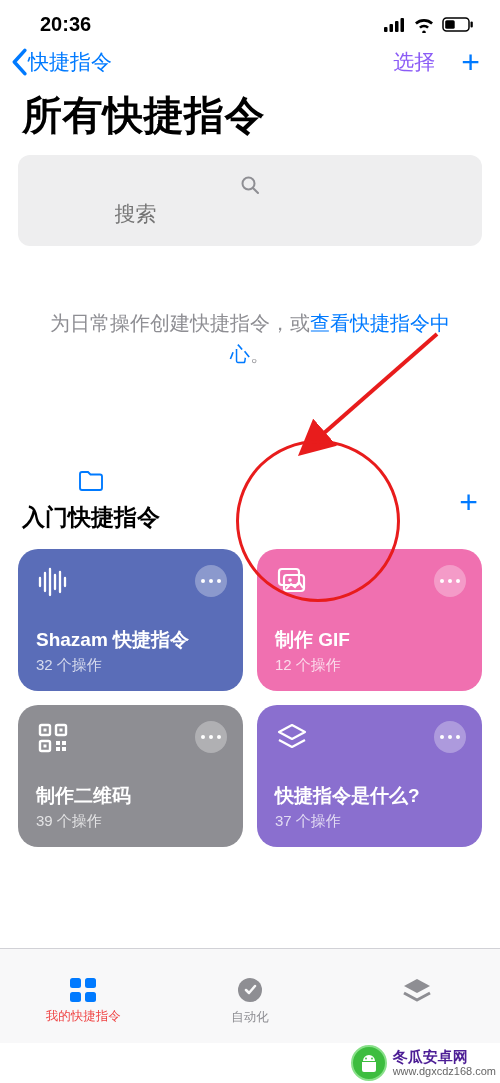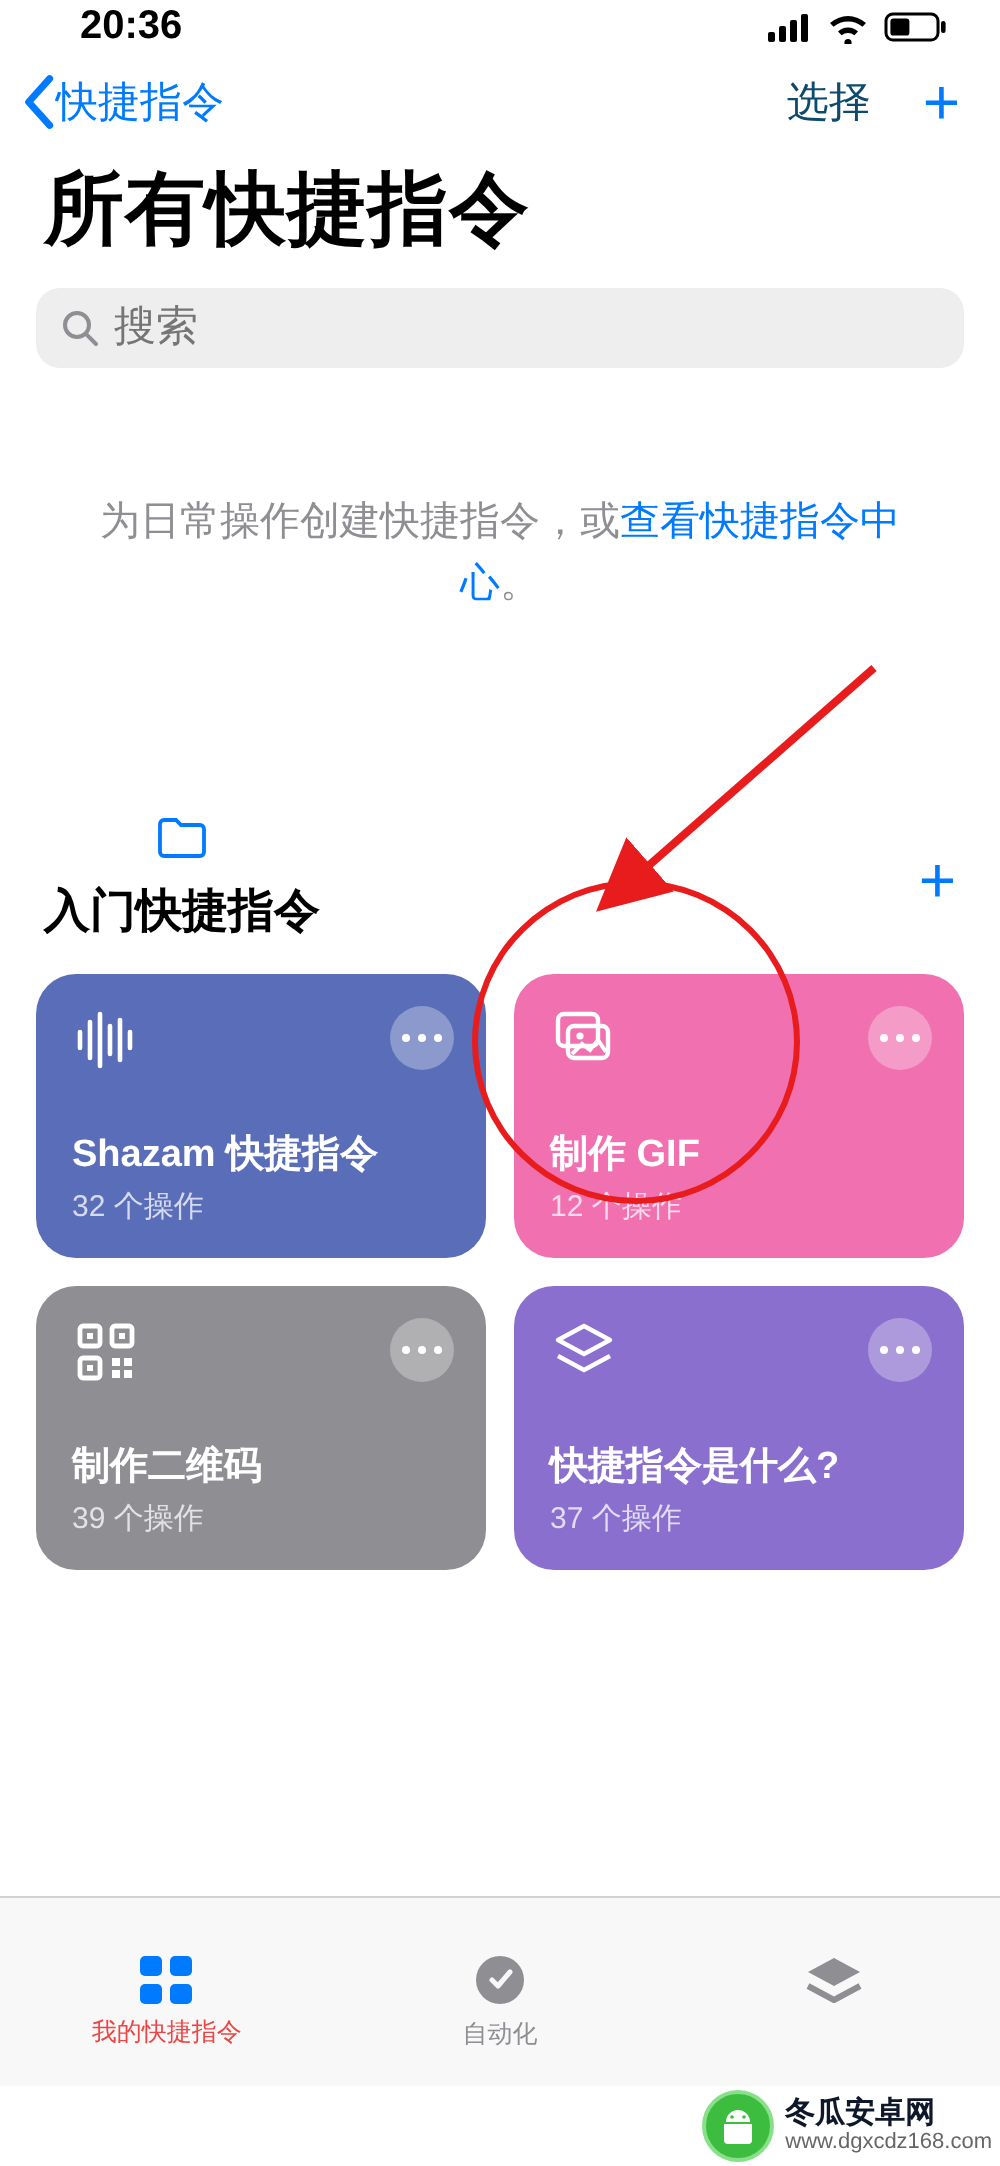--- a/index.html
+++ b/index.html
@@ -1,30 +1,30 @@
 <!DOCTYPE html>
 <html><head>
   <meta charset="utf-8">
   <style>
     * { margin: 0; padding: 0; box-sizing: border-box; font-family: -apple-system, "Helvetica Neue", Arial, sans-serif; }
     body { width: 500px; height: 1083px; background: #fff; position: relative; overflow: hidden; }
 
-    .status-bar { display: flex; justify-content: space-between; align-items: center; padding: 2px 26px 6px 40px; font-size: 20px; font-weight: 600; }
+    .status-bar { display: flex; justify-content: space-between; align-items: center; padding: 13px 26px 6px 40px; font-size: 20px; font-weight: 600; }
     .status-right { display: flex; align-items: center; gap: 7px; }
 
     .nav-bar { display: flex; justify-content: space-between; align-items: center; padding: 6px 20px 6px 10px; gap: 24px; }
     .nav-back { display: flex; align-items: center; color: #007aff; font-size: 21px; }
     .nav-back svg { width: 18px; height: 28px; }
     .nav-actions { display: flex; align-items: center; gap: 26px; }
-    .nav-select { color: #0c4a6e; font-size: 21px; }
+    .nav-select { color: #8b5cf6; font-size: 21px; }
     .nav-add { color: #007aff; font-size: 32px; line-height: 28px; }
 
     .page-title { font-size: 40px; font-weight: 700; padding: 6px 22px 12px; letter-spacing: 0.5px; }
 
-    .search-bar { margin: 0 18px; background: #eeeeef; border-radius: 12px; display: flex; align-items: center; padding: 8px 12px; gap: 7px; }
+    .search-bar { margin: 0 18px; background: #eeeeef; border-radius: 12px; display: flex; align-items: center; padding: 20px 12px; gap: 7px; flex-direction: column; }
     .search-bar input { border: none; background: transparent; font-size: 21px; color: #8e8e93; outline: none; flex: 1; }
 
     .info-text { text-align: center; color: #8e8e93; font-size: 20px; padding: 62px 50px 0; line-height: 1.55; }
     .info-link { color: #007aff; }
 
     .section-header { display: flex; justify-content: space-between; align-items: center; padding: 100px 22px 16px 22px; }
     .section-left { display: flex; align-items: center; gap: 10px; flex-direction: column; }
     .section-title { font-size: 23px; font-weight: 700; }
 
     .cards { display: grid; grid-template-columns: 1fr 1fr; gap: 14px; padding: 0 18px; }
@@ -44,21 +44,21 @@
     .tab.active { color: #ef4444; }
     .tab.inactive { color: #8e8e93; }
     .tab-label { font-size: 12.5px; font-weight: 500; }
 
     .arrow-overlay { position: absolute; left: 277px; top: 326px; pointer-events: none; }
     .circle-overlay { position: absolute; left: 236px; top: 440px; width: 164px; height: 162px; border: 3px solid #e81c1c; border-radius: 50%; pointer-events: none; }
 
     .watermark { position: absolute; bottom: 2px; right: 4px; display: flex; align-items: center; gap: 6px; }
     .watermark-bubble { width: 36px; height: 36px; background: #3dbd3f; border-radius: 50%; display: flex; align-items: center; justify-content: center; border: 2px solid #88e089; }
     .watermark-text { display:flex; flex-direction:column; line-height:1.15; }
-    .watermark-text span:first-child { font-size: 15px; font-weight: 700; color: #0f172a; }
+    .watermark-text span:first-child { font-size: 15px; font-weight: 700; color: #4c1d95; }
     .watermark-text span:last-child { font-size: 11px; color: #666; }
     .dots3 { display:flex; gap:3.5px; }
     .dots3 span { width:4.5px; height:4.5px; border-radius:50%; background:#fff; }
   </style>
 </head>
 <body>
 
 <div class="status-bar">
   <span>20:36</span>
   <div class="status-right">

